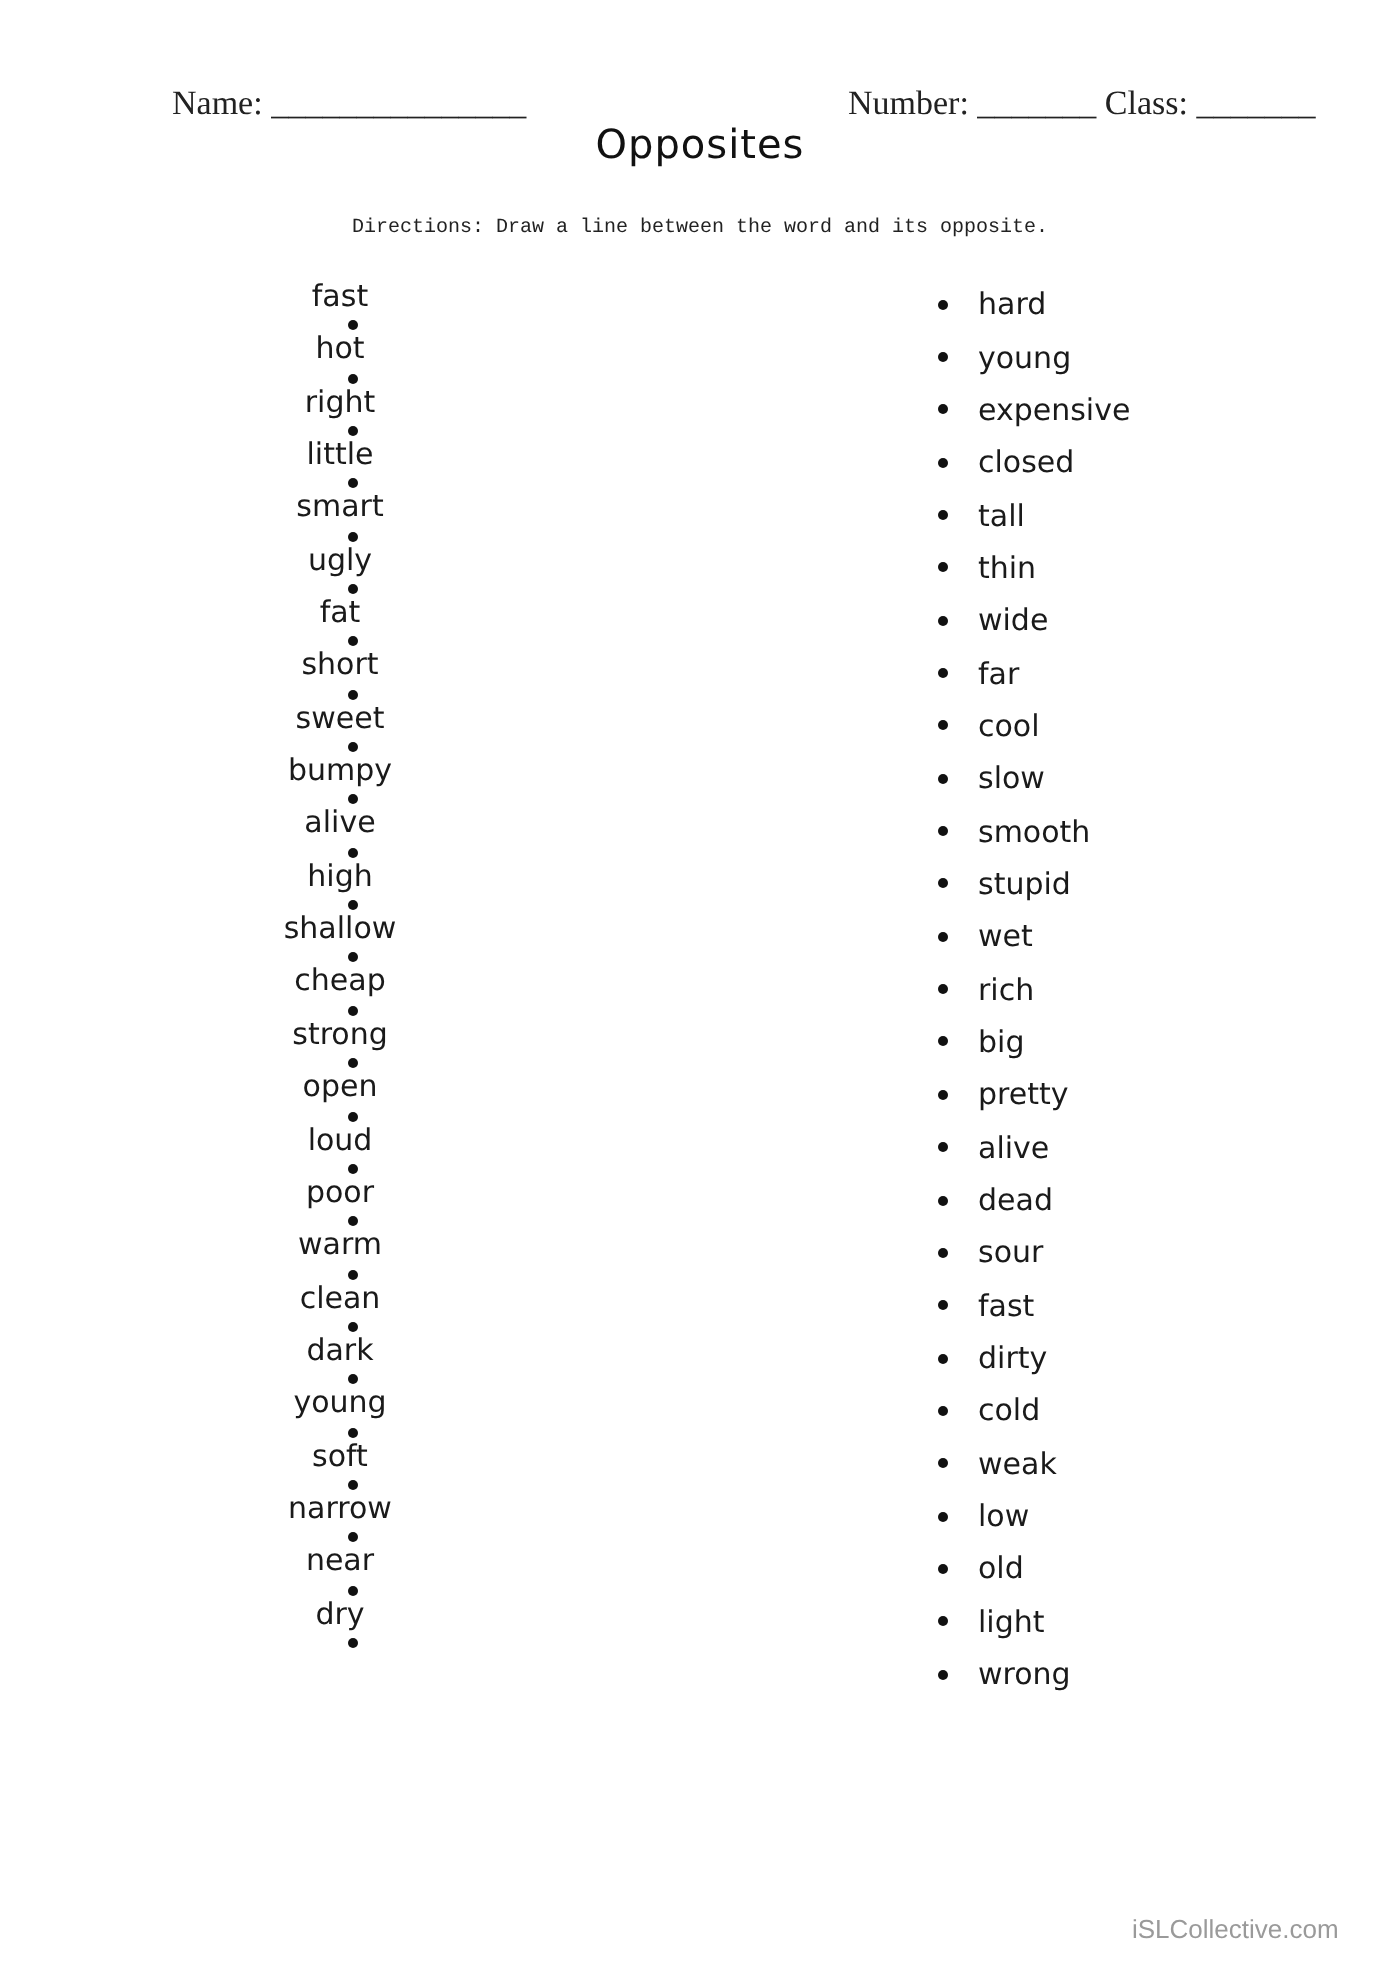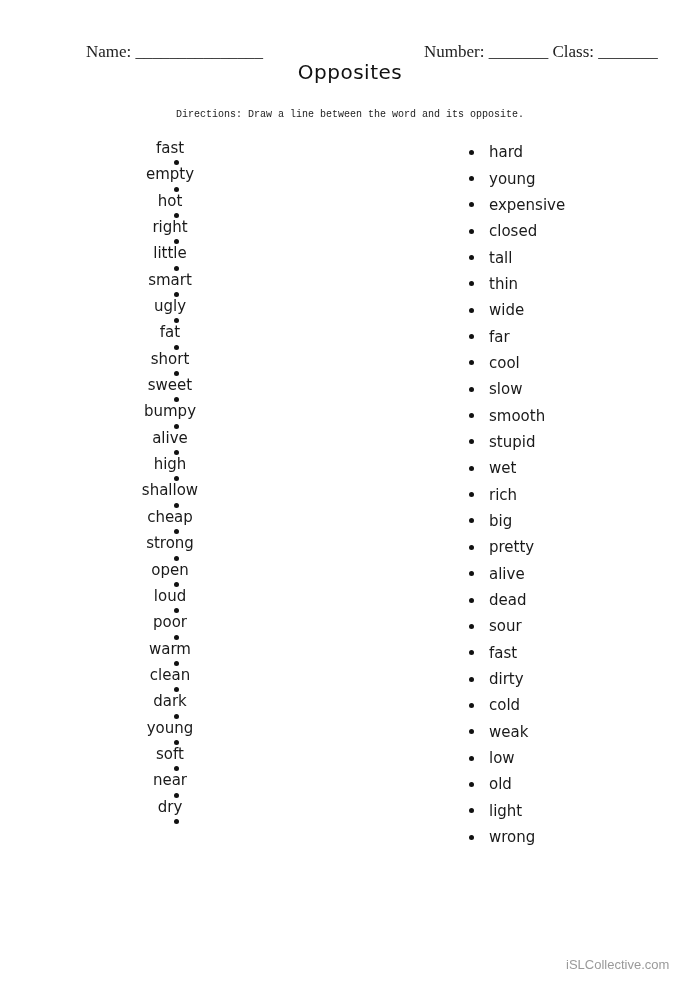--- a/index.html
+++ b/index.html
@@ -42,24 +42,20 @@
 
 <div class="title">Opposites</div>
 <div class="directions">Directions: Draw a line between the word and its opposite.</div>
 
 <div class="col col-left" id="leftCol">
     <div class="row">
       <span class="word">fast</span>
       <span class="dot"></span>
     </div>
     <div class="row">
-      <span class="word">empty</span>
-      <span class="dot"></span>
-    </div>
-    <div class="row">
       <span class="word">hot</span>
       <span class="dot"></span>
     </div>
     <div class="row">
       <span class="word">right</span>
       <span class="dot"></span>
     </div>
     <div class="row">
       <span class="word">little</span>
       <span class="dot"></span>
@@ -131,20 +127,24 @@
     <div class="row">
       <span class="word">dark</span>
       <span class="dot"></span>
     </div>
     <div class="row">
       <span class="word">young</span>
       <span class="dot"></span>
     </div>
     <div class="row">
       <span class="word">soft</span>
+      <span class="dot"></span>
+    </div>
+    <div class="row">
+      <span class="word">narrow</span>
       <span class="dot"></span>
     </div>
     <div class="row">
       <span class="word">near</span>
       <span class="dot"></span>
     </div>
     <div class="row">
       <span class="word">dry</span>
       <span class="dot"></span>
     </div>

